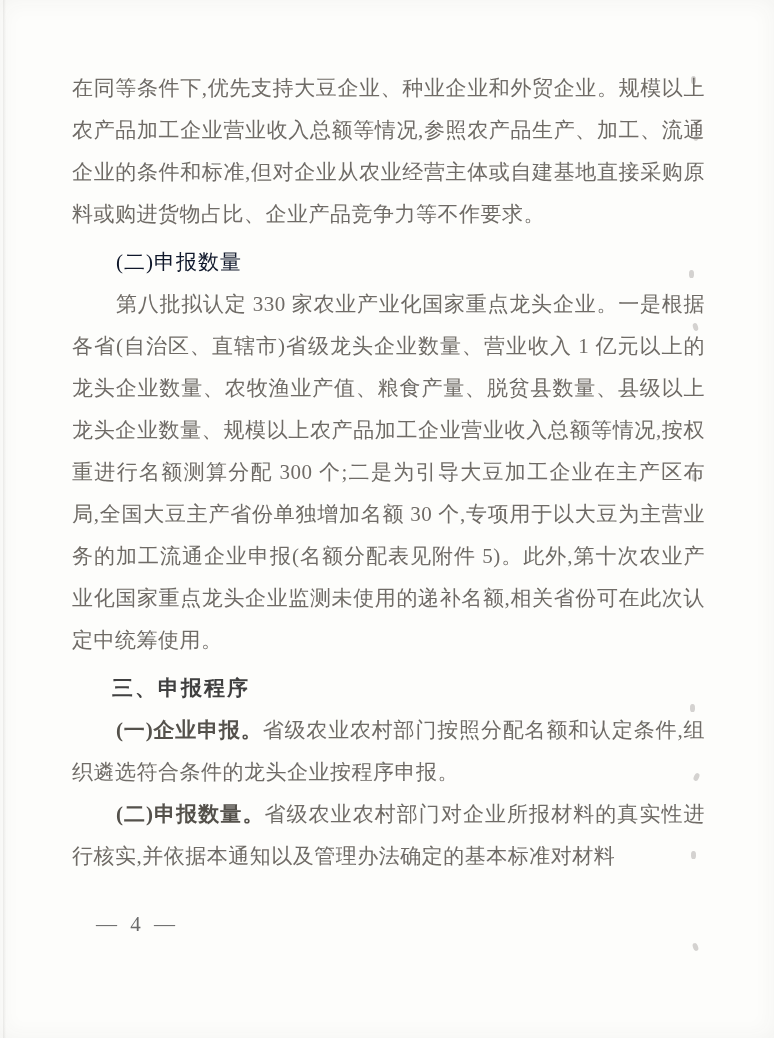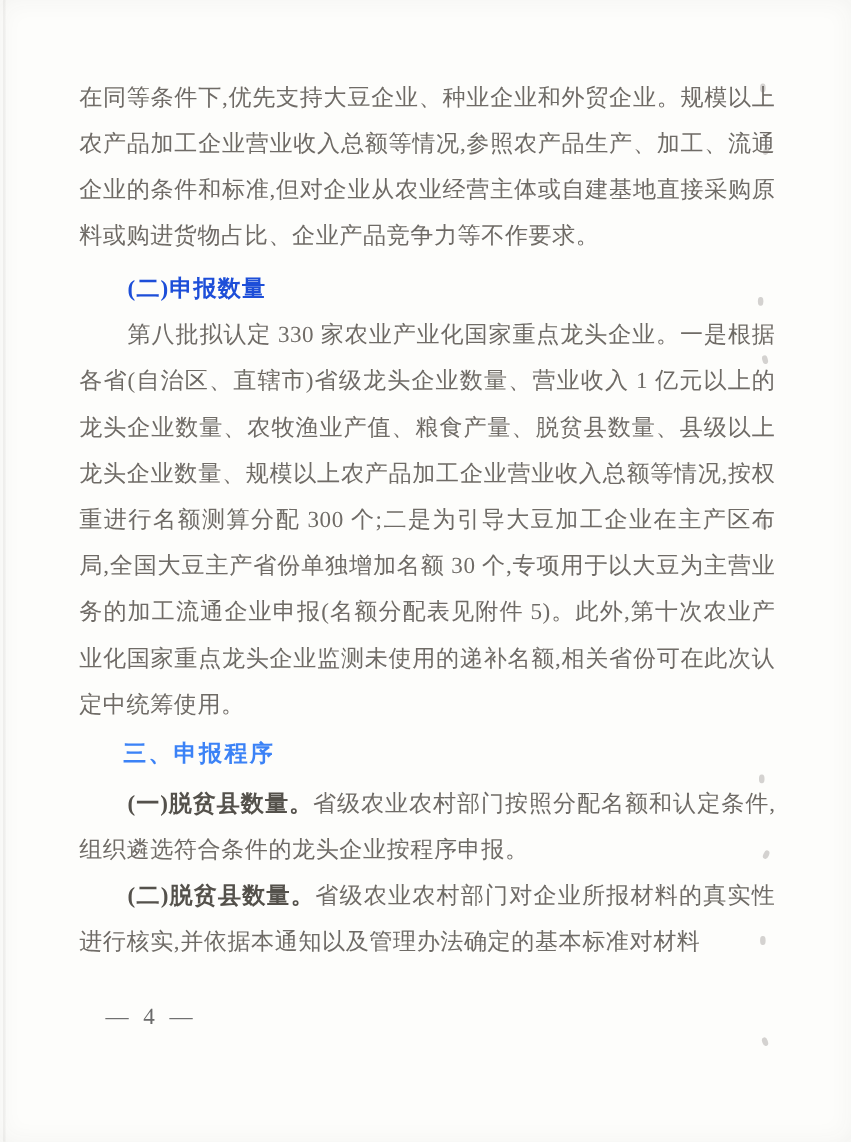--- a/index.html
+++ b/index.html
@@ -40,31 +40,31 @@
   }
   .para {
     margin: 0;
   }
   .para.indented {
     text-indent: 44px;
   }
   .heading-kai {
     margin: 6px 0 0 0;
     text-indent: 44px;
-    font-weight: bold;
-    color: #1d4ed8;
+    font-weight: normal;
+    color: #0f172a;
     letter-spacing: 1px;
   }
   .heading-hei {
     margin: 6px 0 0 0;
     text-indent: 40px;
-    font-family: Liberation Mono, monospace;
+    font-family: Liberation Sans, sans-serif;
     font-weight: bold;
     font-size: 21px;
-    color: #3b82f6;
+    color: #404040;
     letter-spacing: 2px;
   }
   .lead-bold {
     font-weight: bold;
     color: #54514b;
   }
   .page-footer {
     margin: 26px 0 0 24px;
     color: #6a6a6a;
     letter-spacing: 4px;
@@ -88,23 +88,23 @@
   <div class="content">
     <p class="para">在同等条件下,优先支持大豆企业、种业企业和外贸企业。规模以上农产品加工企业营业收入总额等情况,参照农产品生产、加工、流通企业的条件和标准,但对企业从农业经营主体或自建基地直接采购原料或购进货物占比、企业产品竞争力等不作要求。</p>
 
     <p class="heading-kai">(二)申报数量</p>
 
     <p class="para indented">第八批拟认定 330 家农业产业化国家重点龙头企业。一是根据各省(自治区、直辖市)省级龙头企业数量、营业收入 1 亿元以上的龙头企业数量、农牧渔业产值、粮食产量、脱贫县数量、县级以上龙头企业数量、规模以上农产品加工企业营业收入总额等情况,按权重进行名额测算分配 300 个;二是为引导大豆加工企业在主产区布局,全国大豆主产省份单独增加名额 30 个,专项用于以大豆为主营业务的加工流通企业申报(名额分配表见附件 5)。此外,第十次农业产业化国家重点龙头企业监测未使用的递补名额,相关省份可在此次认定中统筹使用。</p>
 
     <p class="heading-hei">三、申报程序</p>
 
 
-    <p class="para indented"><span class="lead-bold">(一)脱贫县数量。</span><span>省级农业农村部门按照分配名额和认定条件,组织遴选符合条件的龙头企业按程序申报。</span></p>
+    <p class="para indented"><span class="lead-bold">(一)企业申报。</span><span>省级农业农村部门按照分配名额和认定条件,组织遴选符合条件的龙头企业按程序申报。</span></p>
 
-    <p class="para indented"><span class="lead-bold">(二)脱贫县数量。</span><span>省级农业农村部门对企业所报材料的真实性进行核实,并依据本通知以及管理办法确定的基本标准对材料</span></p>
+    <p class="para indented"><span class="lead-bold">(二)申报数量。</span><span>省级农业农村部门对企业所报材料的真实性进行核实,并依据本通知以及管理办法确定的基本标准对材料</span></p>
 
     <p class="para page-footer">— 4 —</p>
   </div>
 
   <div class="speck" style="left:691px; top:76px;"></div>
   <div class="speck" style="left:694px; top:133px; transform:rotate(20deg);"></div>
   <div class="speck" style="left:689px; top:270px;"></div>
   <div class="speck" style="left:693px; top:323px; transform:rotate(-15deg);"></div>
   <div class="speck" style="left:692px; top:473px;"></div>
   <div class="speck" style="left:690px; top:704px;"></div>

